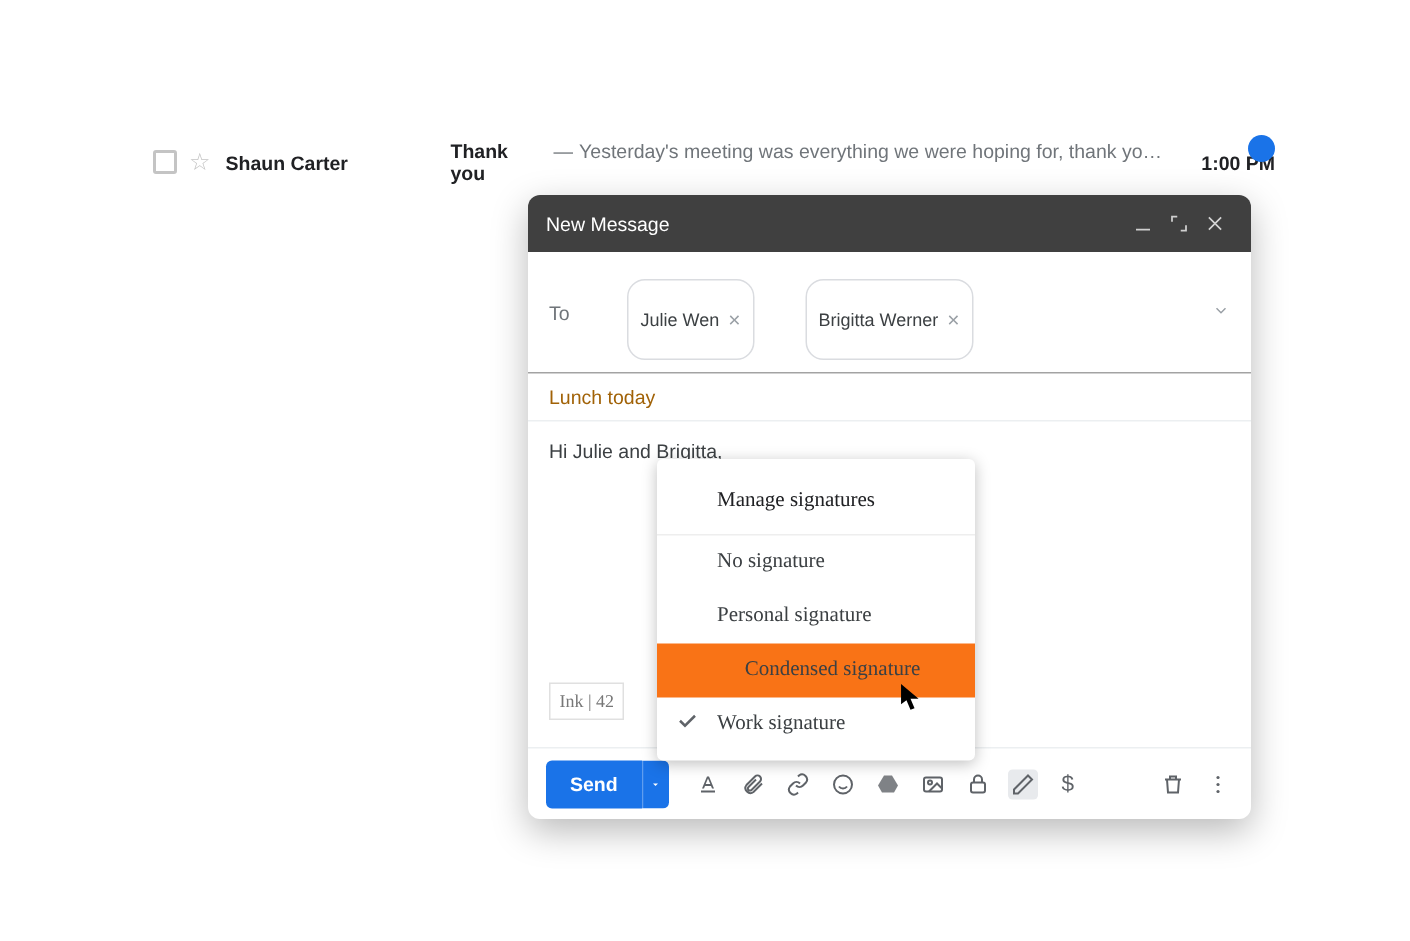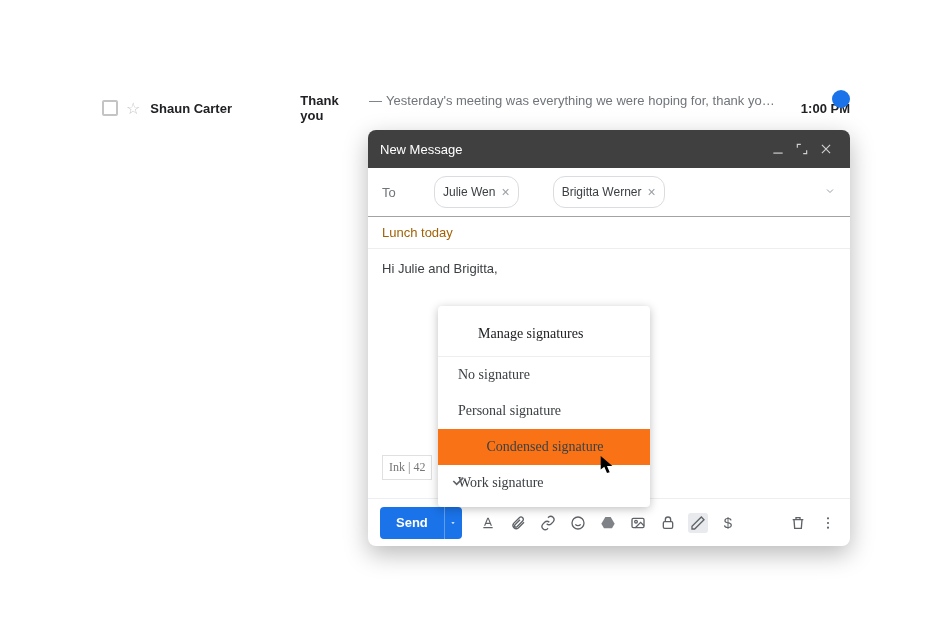--- a/index.html
+++ b/index.html
@@ -12,43 +12,43 @@
   .inbox-sender { font-weight: 700; width: 150px; }
   .inbox-subject-wrap { flex: 1; display: flex; overflow: hidden; }
   .inbox-subject { font-weight: 700; }
   .inbox-sep { color: #70757a; margin: 0 4px; }
   .inbox-snippet { color: #70757a; white-space: nowrap; overflow: hidden; text-overflow: ellipsis; }
   .inbox-time { font-weight: 700; margin-left: 12px; width: 60px; text-align: right; }
 
   .blue-badge { position: absolute; top: 90px; right: 90px; width: 18px; height: 18px; border-radius: 50%; background: #1a73e8; }
 
   
-  .compose { position: absolute; top: 130px; left: 368px; width: 482px; height: 416px; border-radius: 8px; box-shadow: 0 8px 24px rgba(0,0,0,0.28); background: #fff; display: flex; flex-direction: column; overflow: visible; }
+  .compose { position: absolute; top: 130px; left: 352px; width: 482px; height: 416px; border-radius: 8px; box-shadow: 0 8px 24px rgba(0,0,0,0.28); background: #fff; display: flex; flex-direction: column; overflow: visible; }
   .compose-header { background: #404040; color: #fff; height: 38px; display: flex; align-items: center; padding: 0 12px; font-size: 13px; border-radius: 8px 8px 0 0; }
   .compose-header .title { flex: 1; }
   .hicon { width: 24px; height: 24px; display: flex; align-items: center; justify-content: center; color: #d0d0d0; cursor: pointer; }
   .hicon svg { width: 14px; height: 14px; }
 
   .row { padding: 8px 14px; border-bottom: 1px solid #a3a3a3; display: flex; align-items: center; font-size: 13px; color: #444; min-height: 36px; gap: 28px; }
   .row .label { color: #70757a; width: 24px; }
-  .chip { display: inline-flex; align-items: flex-end; border: 1px solid #dadce0; border-radius: 12px; padding: 8px 8px; font-size: 12px; color: #3c4043; margin-right: 6px; background: #fff; }
+  .chip { display: inline-flex; align-items: flex-end; border: 1px solid #dadce0; border-radius: 12px; padding: 19px 8px; font-size: 12px; color: #3c4043; margin-right: 6px; background: #fff; margin-top: 10px; }
   .chip .x { margin-left: 6px; color: #9aa0a6; font-size: 14px; line-height: 1; }
   .expand-rec { margin-left: auto; color: #9aa0a6; }
 
   .subject-row { padding: 8px 14px; border-bottom: 1px solid #eceff1; font-size: 13px; color: #a16207; }
 
   .body-area { flex: 1; padding: 12px 14px; font-size: 13px; color: #3c4043; position: relative; }
   .body-area p { margin-bottom: 12px; }
 
   .sig-quote { position: absolute; left: 14px; bottom: 18px; border: 1px solid #e0e0e0; padding: 4px 6px; font-family: cursive; font-size: 12px; color: #777; border-radius: 0; }
 
   
   .sig-menu { position: absolute; left: 438px; top: 306px; width: 212px; background: #fff; border-radius: 4px; box-shadow: 0 2px 10px rgba(0,0,0,0.25); z-index: 50; padding: 6px 0; font-family: Liberation Serif, serif; }
   .sig-header { padding: 14px 18px 14px 40px; font-size: 14px; color: #202124; border-bottom: 1px solid #eee; }
-  .sig-item { padding: 10px 18px 10px 20px; font-size: 14px; color: #3c4043; position: relative; cursor: pointer; }
+  .sig-item { padding: 10px 18px 10px 40px; font-size: 14px; color: #3c4043; position: relative; cursor: pointer; }
   .sig-item.hover { background: #f97316; text-align: center; }
   .sig-check { position: absolute; left: 12px; top: 50%; transform: translateY(-50%); color: #5f6368; }
 
   
   .cursor { position: absolute; left: 600px; top: 456px; z-index: 60; pointer-events: none; }
   .cursor svg { width: 14px; height: 18px; }
 
   
   .toolbar { height: 48px; border-top: 1px solid #eceff1; display: flex; align-items: center; padding: 0 12px; gap: 10px; }
   .send-wrap { display: flex; }

